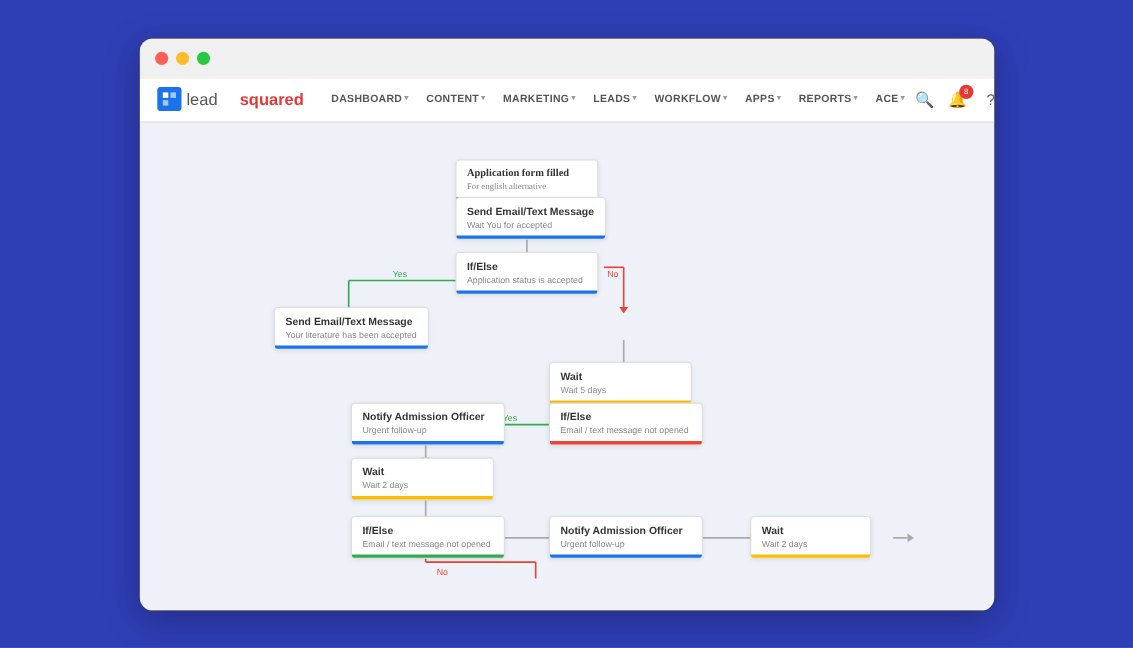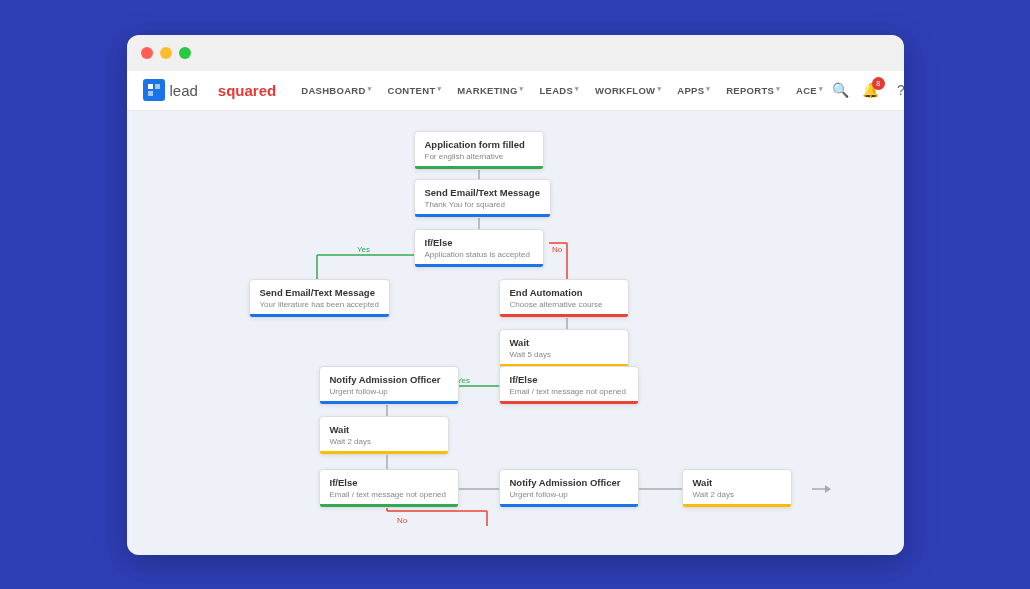--- a/index.html
+++ b/index.html
@@ -286,49 +286,44 @@
 
         <line x1="260" y1="388" x2="260" y2="400" stroke="#ea4335" stroke-width="1.5"></line>
         <line x1="260" y1="400" x2="360" y2="400" stroke="#ea4335" stroke-width="1.5"></line>
         <line x1="360" y1="400" x2="360" y2="415" stroke="#ea4335" stroke-width="1.5"></line>
         <text x="270" y="412" font-size="8" fill="#ea4335">No</text>
 
         <line x1="685" y1="378" x2="698" y2="378" stroke="#aaa" stroke-width="1.5"></line>
         <polygon points="698,374 698,382 704,378" fill="#aaa"></polygon>
       </svg>
 
-      <div class="node" style="left:287px;top:20px;min-width:130px;">
+      <div class="node" style="left:287px;top:34px;min-width:130px;font-family:Liberation Serif, serif;">
         <div class="node-title">Application form filled</div>
         <div class="node-subtitle">For english alternative</div>
         <div class="node-bar bar-green"></div>
       </div>
 
       <div class="node" style="left:287px;top:68px;min-width:130px;">
         <div class="node-title">Send Email/Text Message</div>
-        <div class="node-subtitle">Thank You for squared</div>
+        <div class="node-subtitle">Wait You for accepted</div>
         <div class="node-bar bar-blue"></div>
       </div>
 
       <div class="node" style="left:287px;top:118px;min-width:130px;">
         <div class="node-title">If/Else</div>
         <div class="node-subtitle">Application status is accepted</div>
         <div class="node-bar bar-blue"></div>
       </div>
 
       <div class="node" style="left:122px;top:168px;min-width:140px;">
         <div class="node-title">Send Email/Text Message</div>
         <div class="node-subtitle">Your literature has been accepted</div>
         <div class="node-bar bar-blue"></div>
       </div>
 
-      <div class="node" style="left:372px;top:168px;min-width:130px;">
-        <div class="node-title">End Automation</div>
-        <div class="node-subtitle">Choose alternative course</div>
-        <div class="node-bar bar-red"></div>
-      </div>
 
       <div class="node" style="left:372px;top:218px;min-width:130px;">
         <div class="node-title">Wait</div>
         <div class="node-subtitle">Wait 5 days</div>
         <div class="node-bar bar-yellow"></div>
       </div>
 
       <div class="node" style="left:192px;top:255px;min-width:140px;">
         <div class="node-title">Notify Admission Officer</div>
         <div class="node-subtitle">Urgent follow-up</div>

